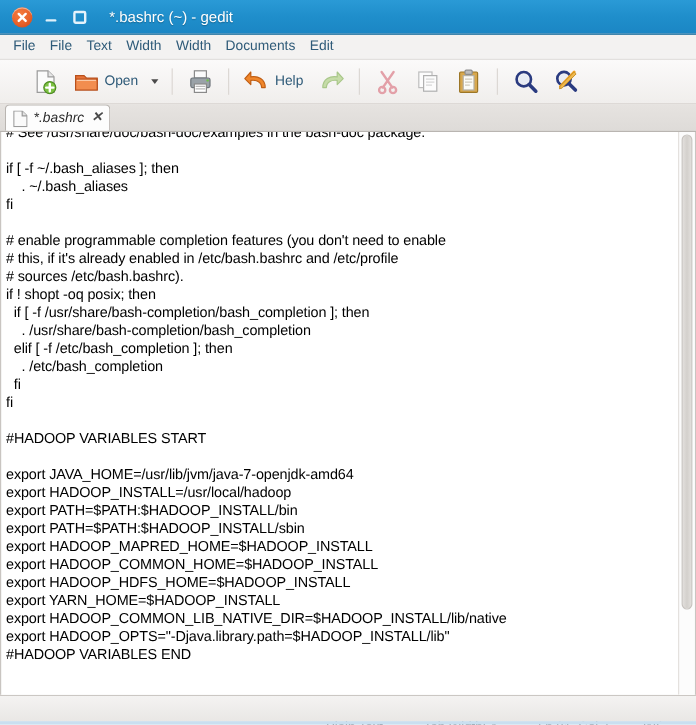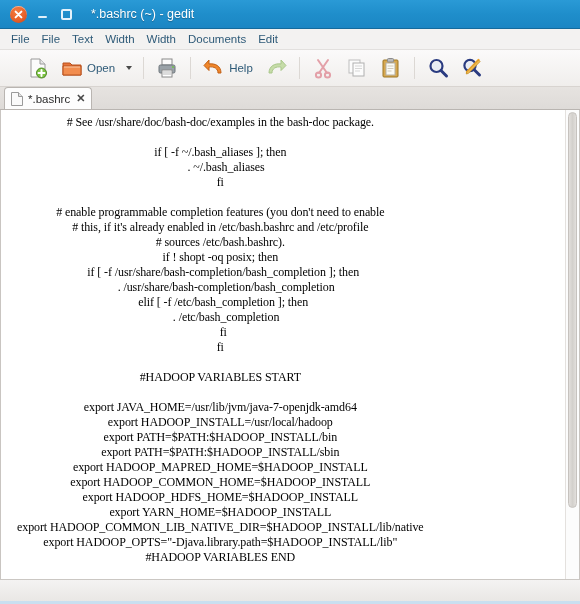--- a/index.html
+++ b/index.html
@@ -147,20 +147,21 @@
   
   .tabbar {
     height: 23px;
     background: linear-gradient(to bottom,#e6e3e0 0%, #dedbd8 100%);
     display: flex;
     align-items: flex-end;
     padding-left: 4px;
     flex: 0 0 auto;
     border-bottom: 1px solid #b9b5b1;
     box-sizing: border-box;
+    font-style: italic;
   }
   .tab {
     height: 22px;
     background: #fdfdfd;
     border: 1px solid #b9b5b1;
     border-bottom: none;
     border-radius: 4px 4px 0 0;
     display: flex;
     align-items: center;
     gap: 5px;
@@ -193,31 +194,30 @@
     overflow: hidden;
   }
   .editor {
     flex: 1 1 auto;
     position: relative;
     overflow: hidden;
     padding: 0 0 0 4px;
     box-sizing: border-box;
   }
   .code {
-    font-family: Liberation Serif, serif;
+    font-family: Liberation Sans, sans-serif;
     font-size: 12px;
     line-height: 15px;
     color: #000000;
     white-space: pre;
-    margin: 12px;
+    margin: 0;
     position: absolute;
     top: -7px;
     left: 4px;
     letter-spacing: -0.1px;
-    text-align: center;
   }
 
   
   .vscroll {
     width: 14px;
     flex: 0 0 auto;
     background: #fcfcfc;
     border-left: 1px solid #e4e1de;
     position: relative;
     cursor: pointer;

